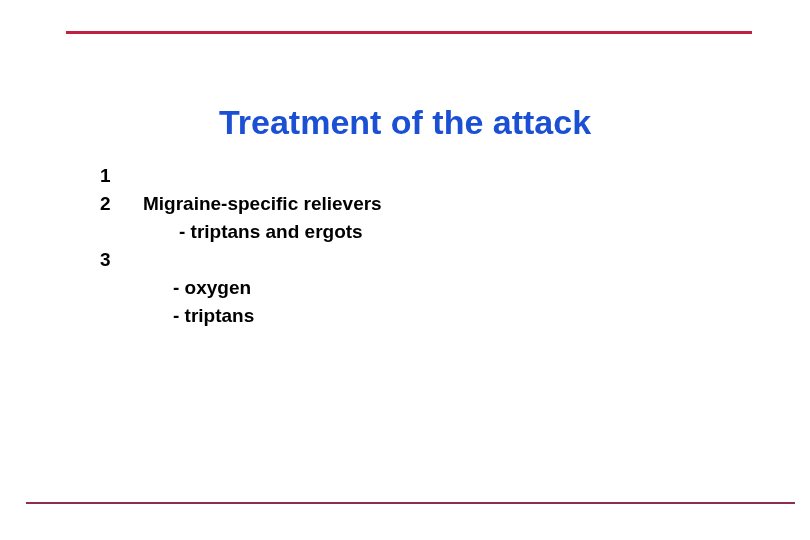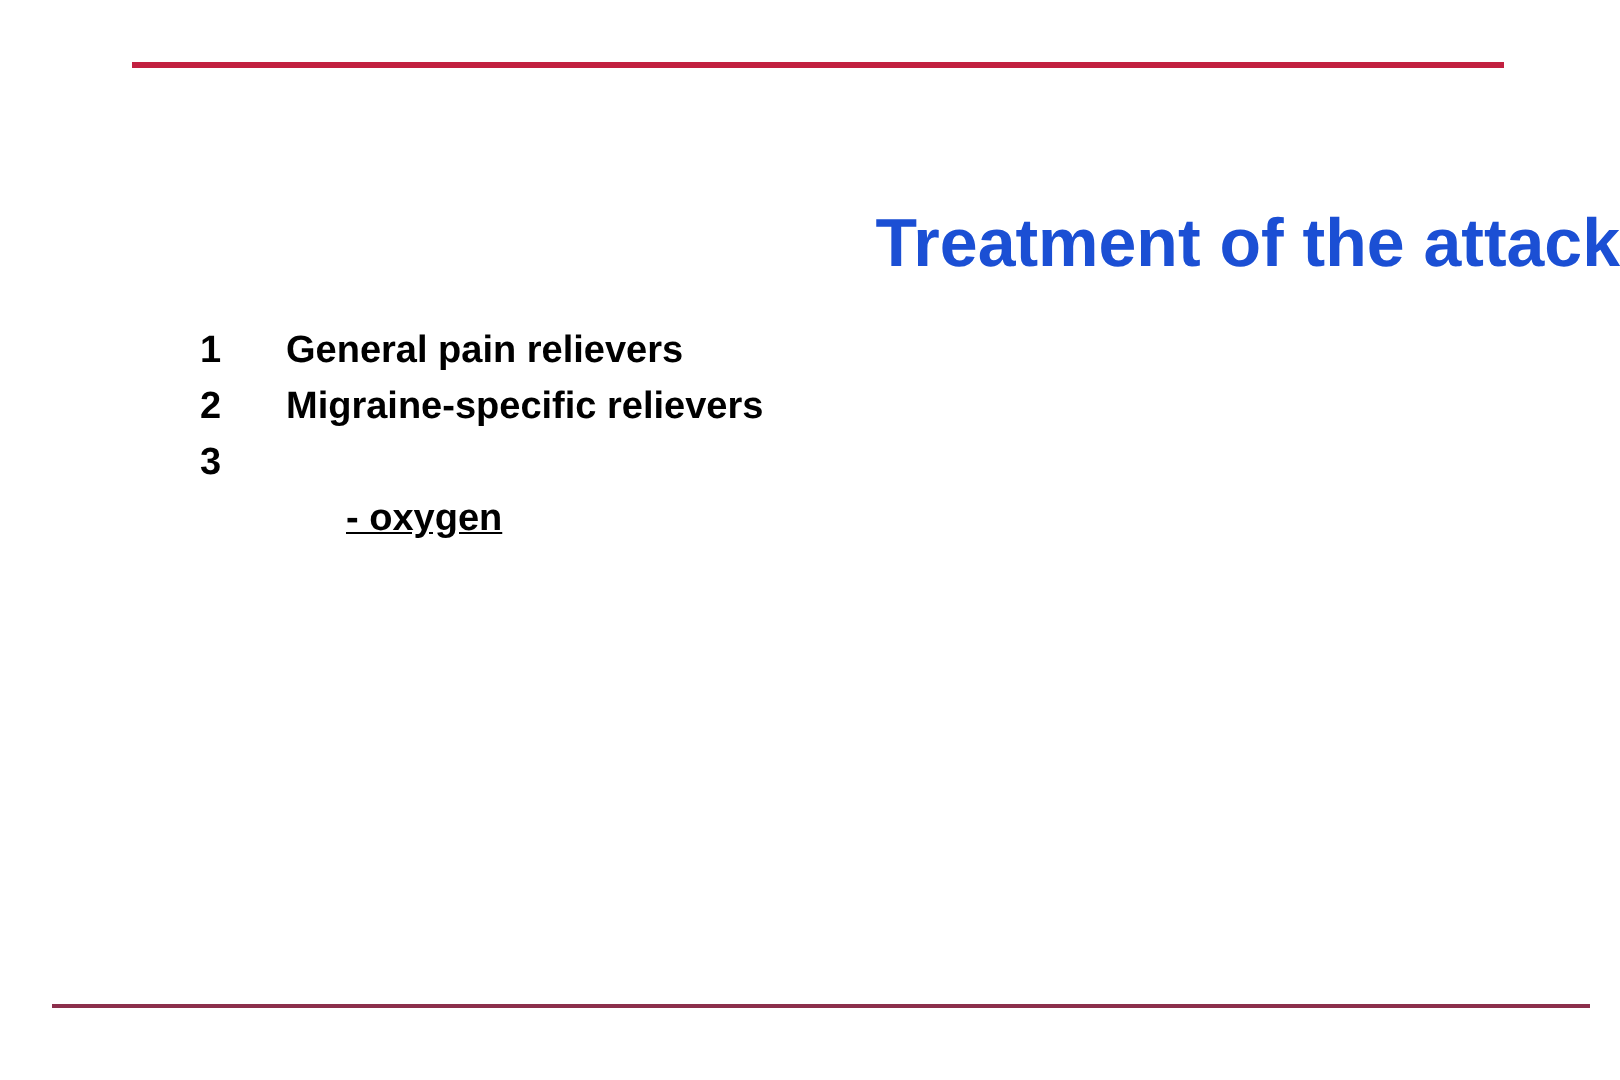--- a/index.html
+++ b/index.html
@@ -38,21 +38,21 @@
     height: 2px;
     background: #8c2f4c;
   }
 
   
   .slide-title {
     position: absolute;
     left: 0;
     top: 79px;
     width: 810px;
-    text-align: right;
+    text-align: center;
     color: #1b4fd4;
     font-size: 34px;
     font-weight: bold;
     line-height: 40px;
     letter-spacing: 0px;
     white-space: nowrap;
   }
 
   
   .body-block {
@@ -77,55 +77,61 @@
     text-align: left;
     display: inline-block;
   }
   .line .txt {
     position: absolute;
     left: 143px;
     display: inline-block;
   }
   .line.sub .txt {
     left: 173px;
-    text-decoration: underline;
   }
   .line.sub-wide .txt {
     left: 179px;
   }
 </style>
 </head>
 <body>
 
 <div class="slide">
 
   <div class="rule-top"></div>
 
   <h1 class="slide-title">Treatment of the attack</h1>
 
   <div class="body-block">
 
     <div class="line">
       <span class="num">1</span>
-      <span class="txt">General pain relievers</span>
     </div>
 
     <div class="line">
       <span class="num">2</span>
       <span class="txt">Migraine-specific relievers</span>
     </div>
 
+    <div class="line sub-wide">
+      <span class="num"></span>
+      <span class="txt">- triptans and ergots</span>
+    </div>
 
     <div class="line">
       <span class="num">3</span>
     </div>
 
     <div class="line sub">
       <span class="num"></span>
       <span class="txt">- oxygen</span>
     </div>
 
+    <div class="line sub">
+      <span class="num"></span>
+      <span class="txt">- triptans</span>
+    </div>
 
   </div>
 
   <div class="rule-bottom"></div>
 
 </div>
 
 </body></html>

